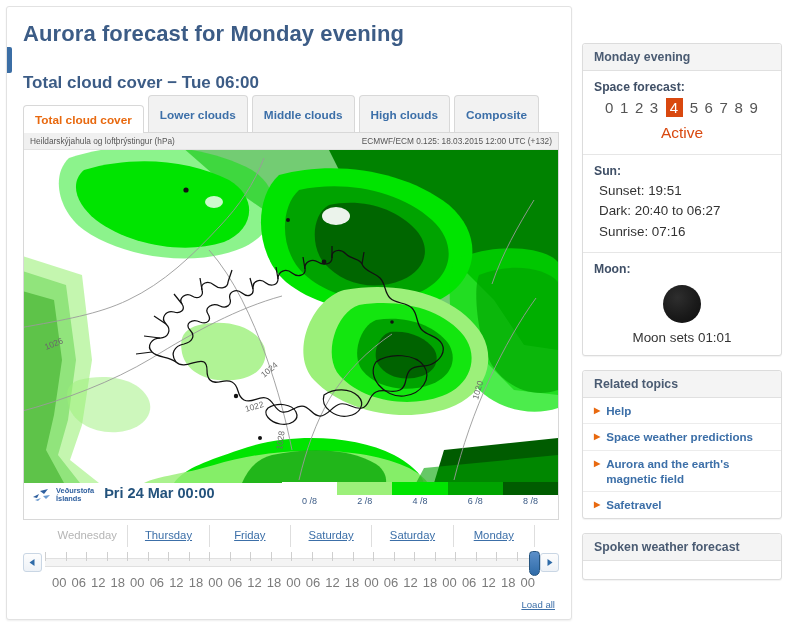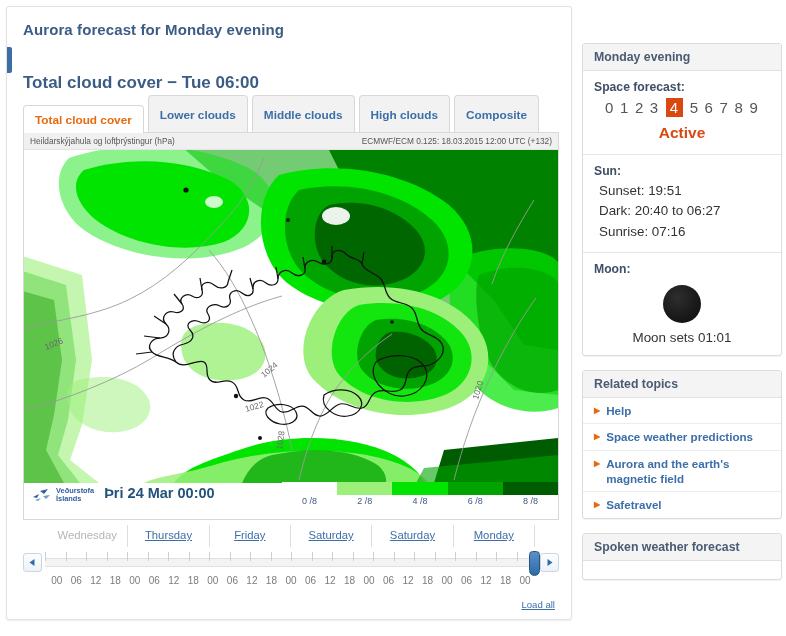--- a/index.html
+++ b/index.html
@@ -29,21 +29,21 @@
   .left-edge-tab {
     position: absolute;
     left: 0px; top: 40px;
     width: 5px; height: 26px;
     background: #3b6ea5;
     border-radius: 0 2px 2px 0;
   }
   .page-title {
     position: absolute;
     left: 16px; top: 14px;
-    font-size: 15px;
+    font-size: 22px;
     font-weight: bold;
     color: #3c5c86;
     letter-spacing: .1px;
     white-space: nowrap;
   }
   .section-title {
     position: absolute;
     left: 16px; top: 66px;
     font-size: 17px;
     font-weight: bold;
@@ -237,23 +237,23 @@
     cursor: pointer;
   }
   .tl-hours {
     position: absolute;
     left: 24px; top: 50px;
     width: 488px; height: 14px;
     display: flex;
   }
   .tl-hours span {
     flex: 1 1 0;
-    font-size: 10px;
+    font-size: 13px;
     color: #7b7b7b;
-    text-align: center;
+    text-align: right;
   }
   .load-all {
     position: absolute;
     right: 16px; top: 592px;
     font-size: 9.6px;
     color: #3c6fa8;
     text-decoration: underline;
     cursor: pointer;
   }
 
@@ -301,21 +301,21 @@
     display: inline-block;
     background: #d9480f;
     color: #fff;
     font-weight: normal;
     padding: 1px 4px;
     margin: 0 1px;
   }
   .kp-state {
     text-align: center;
     font-size: 15.5px;
-    font-weight: bold;
+    font-weight: normal;
     color: #d9480f;
     margin-top: 7px;
     margin-bottom: 2px;
   }
   .sun-line {
     font-size: 13.4px;
     color: #333;
     line-height: 1.52;
     padding-left: 5px;
   }

